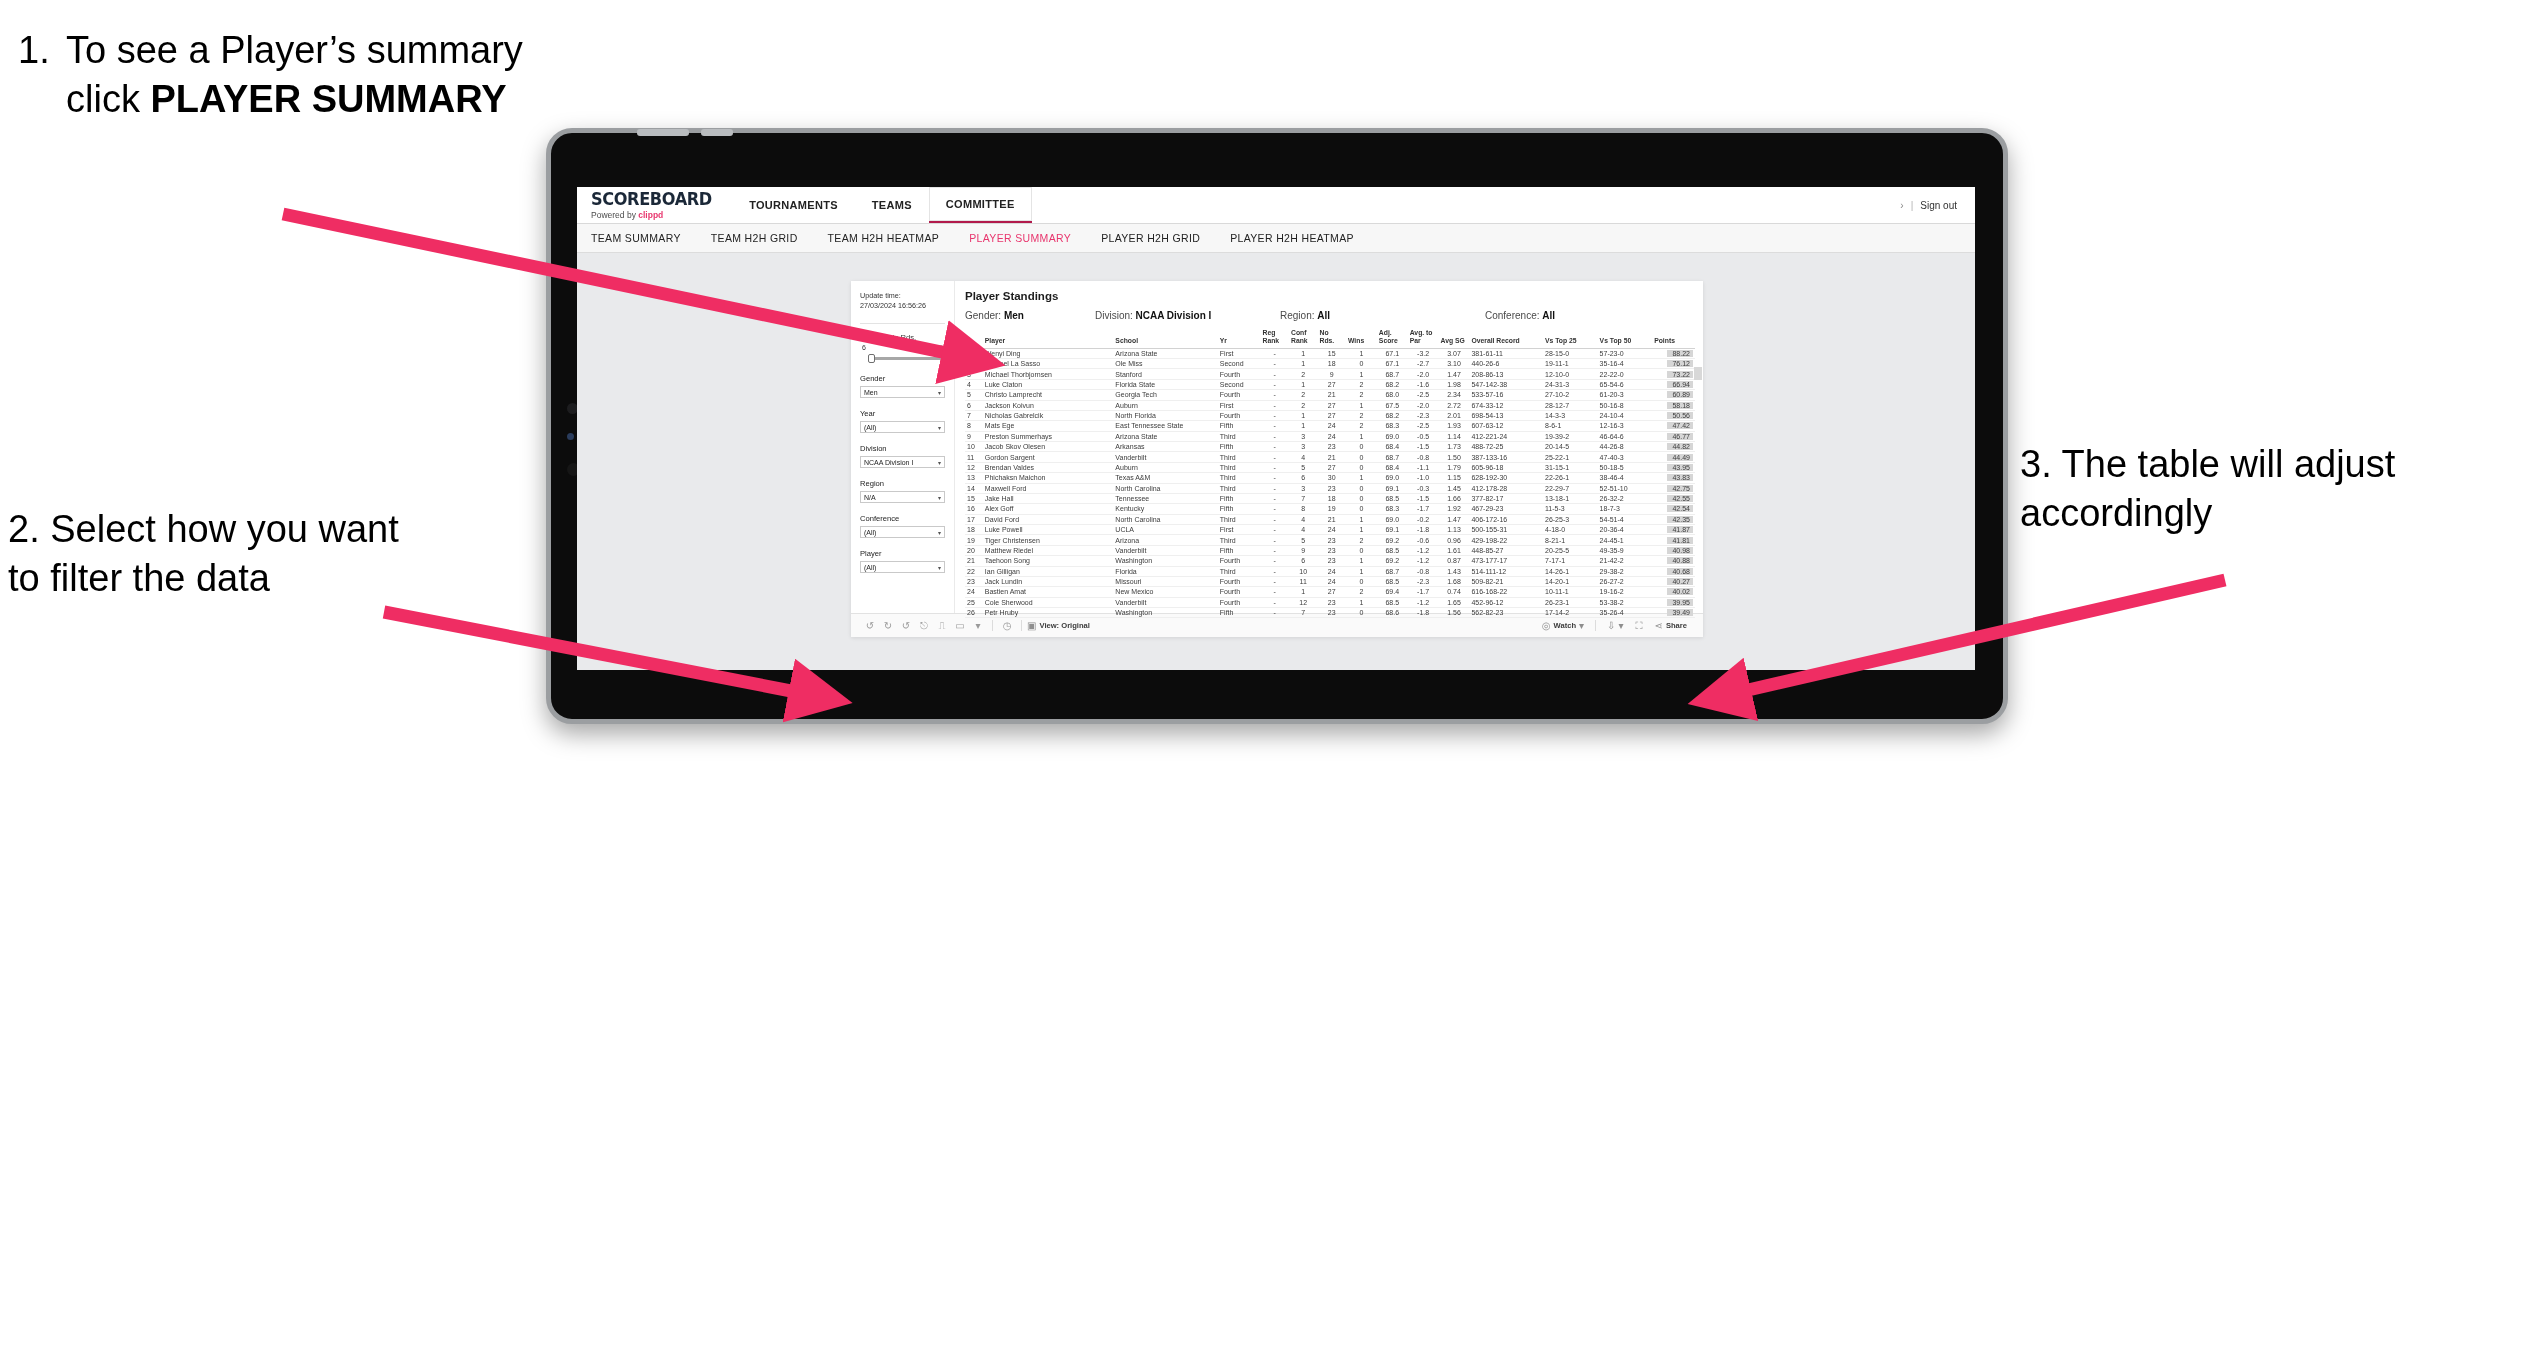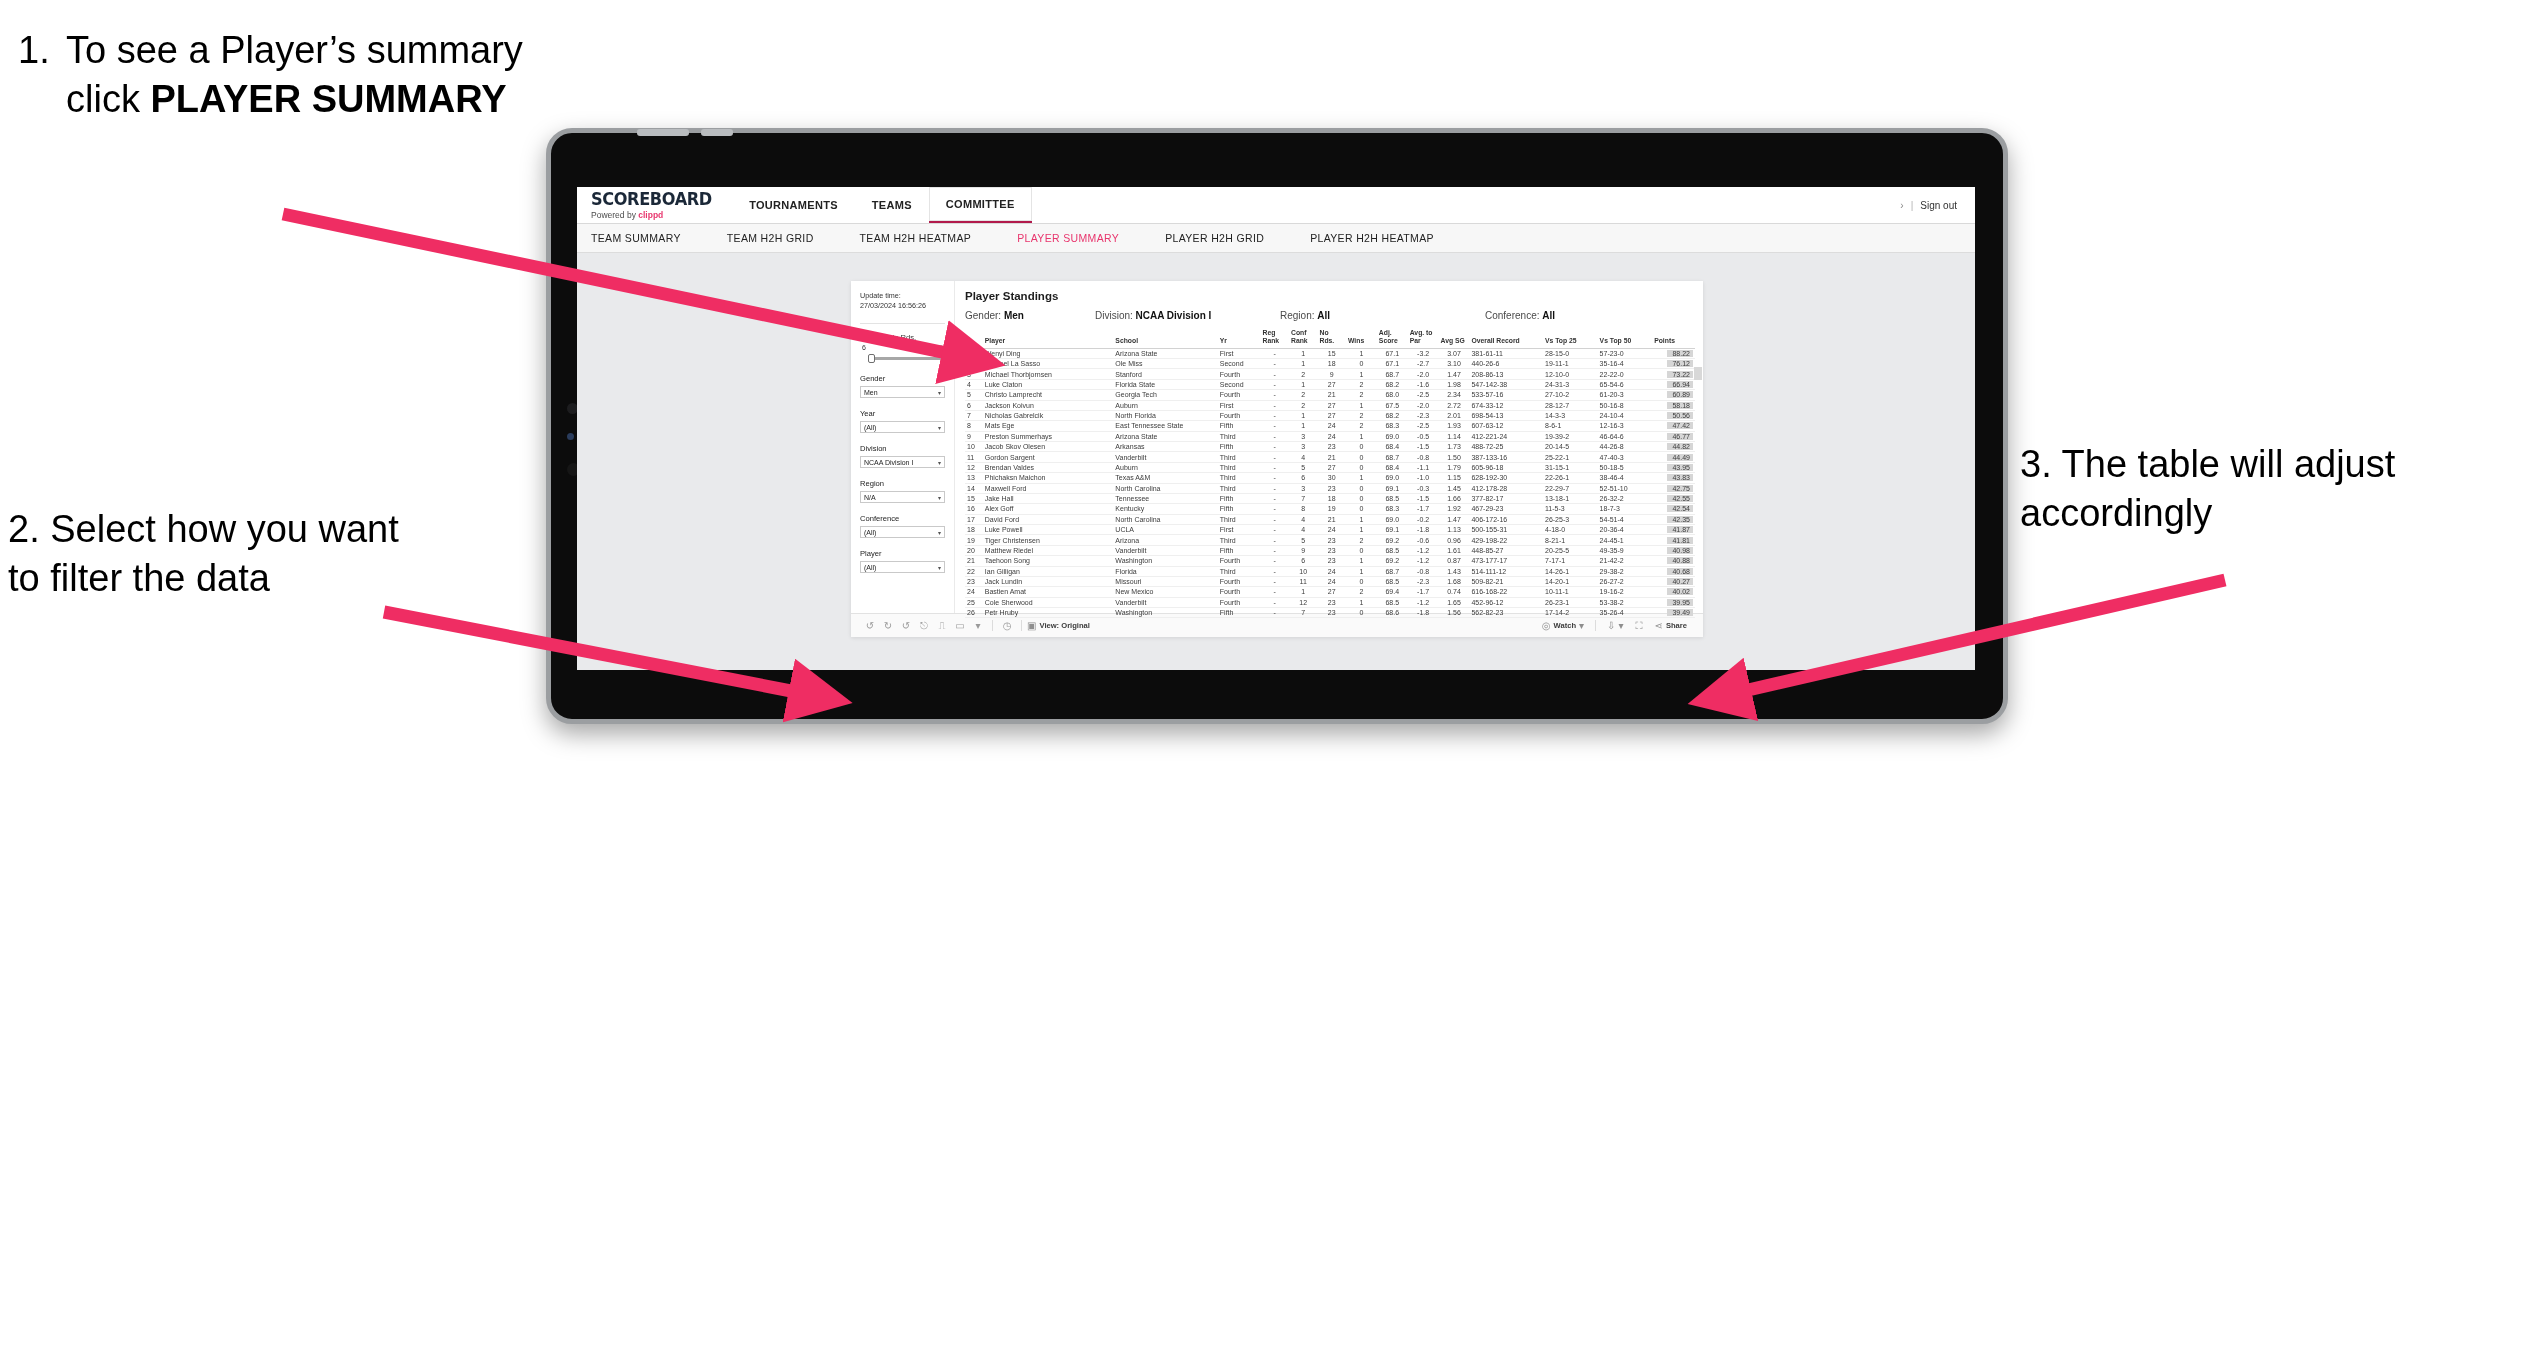--- a/index.html
+++ b/index.html
@@ -95,21 +95,21 @@
     margin-left:auto; display:flex; align-items:center; gap:7px;
     padding-right:18px; font-size:10px; color:#444;
   }
   .header-right .sep{ color:#b4b4b4; }
   .header-right .chev{ color:#888; font-size:10px; }
   .header-right a{ color:#333; text-decoration:none; }
 
   
   .sub-nav{
     height:29px; background:#f7f7f7; border-bottom:1px solid #dcdcdc;
-    display:flex; align-items:center; padding-left:14px; gap:16px;
+    display:flex; align-items:center; padding-left:14px; gap:0;
   }
   .sub-nav a{
     font-size:10.5px; color:#222; text-decoration:none; letter-spacing:.35px;
     padding:0 16px 0 0; margin-right:14px; white-space:nowrap;
   }
   .sub-nav a.active{ color:#e8356d; }
 
   
   .wb-area{ position:relative; height:417px; background:#e9eaec; }
   .wb-card{

